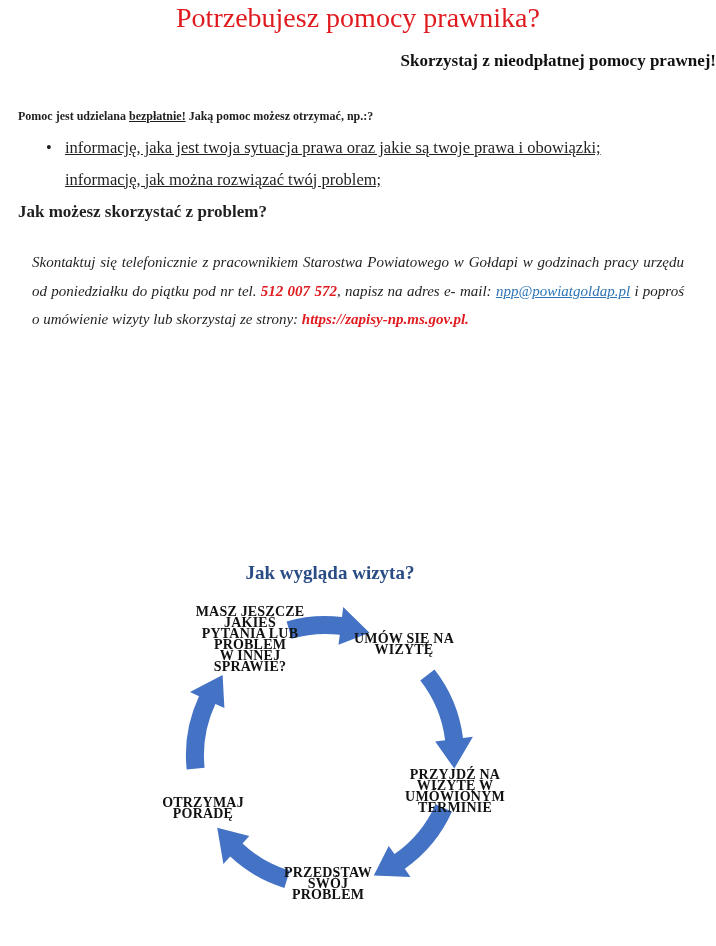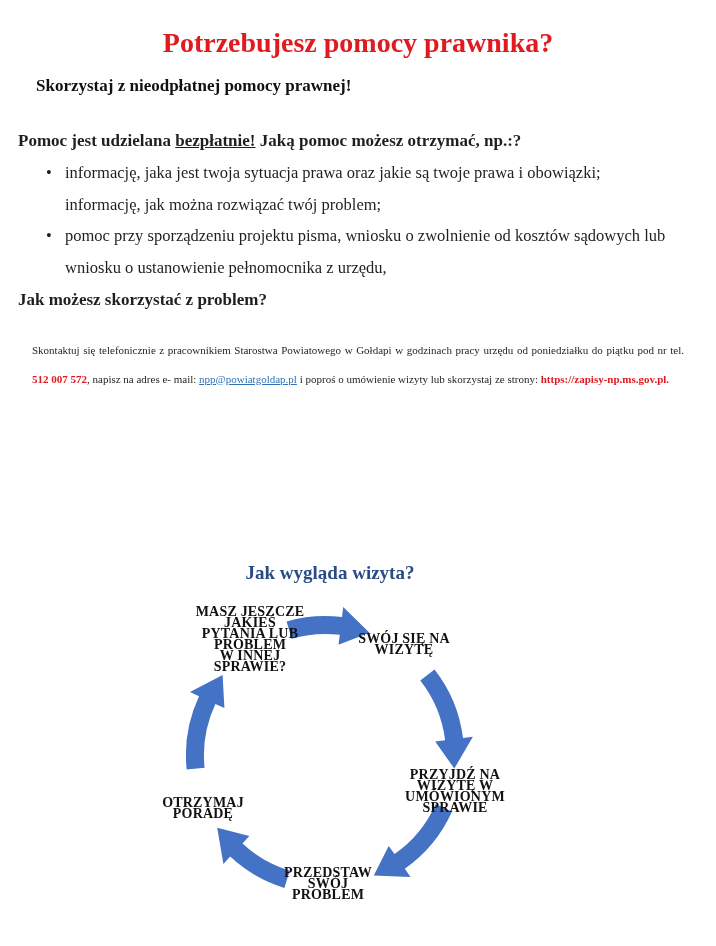--- a/index.html
+++ b/index.html
@@ -7,72 +7,74 @@
     position: relative;
     width: 716px;
     height: 946px;
     margin: 0 auto;
     background: #ffffff;
     overflow: hidden;
     font-family: "Liberation Serif", "DejaVu Serif", serif;
     color: #1f1f1f;
   }
   .doc-title {
-    padding-top: 26px;
+    padding-top: 1px;
     text-align: center;
     font-size: 28px;
     line-height: 34px;
-    font-weight: bold;
+    font-weight: normal;
     color: var(--red, #e01b20);
   }
   .doc-subtitle {
     margin-top: 15px;
-    text-align: left;
+    text-align: right;
     font-size: 17px;
     line-height: 22px;
     font-weight: bold;
     color: #111;
     margin-left: 36px;
   }
   .benefits-heading {
     margin: 33px 18px 0 18px;
-    font-size: 17px;
+    font-size: 12px;
     line-height: 22px;
     font-weight: bold;
     font-family: Liberation Serif, serif;
   }
   .run-underline { text-decoration: underline; }
   .help-list {
     margin: 5px 20px 0 0;
     padding-left: 65px;
     list-style: none;
   }
   .help-list li {
     position: relative;
     font-size: 16.5px;
     line-height: 31.5px;
     white-space: pre-line;
+    text-decoration: underline;
   }
   .help-list li::before {
     content: "\2022";
     position: absolute;
     left: -19px;
     top: 0;
   }
   .contact-heading {
     margin: 6px 18px 0 18px;
     font-size: 17px;
     line-height: 22px;
     font-weight: bold;
   }
   .contact-paragraph {
     margin: 25px 32px 0 32px;
-    font-size: 11px;
+    font-size: 15px;
     line-height: 28.5px;
     text-align: justify;
+    font-style: italic;
   }
   .run-red { color: var(--red, #e01b20); font-weight: bold; }
   .run-link { color: var(--link, #2e74b5); text-decoration: underline; cursor: pointer; }
   .run-plain { color: inherit; }
 
   .diagram {
     position: absolute;
     top: 560px;
     left: 0;
     width: 624px;
@@ -121,46 +123,44 @@
 <div class="page">
 
   <div class="doc-title">Potrzebujesz pomocy prawnika?</div>
   <div class="doc-subtitle">Skorzystaj z nieodpłatnej pomocy prawnej!</div>
 
   <div class="benefits-heading"><span class="run-plain">Pomoc jest udzielana </span><span class="run-underline">bezpłatnie!</span><span class="run-plain"> Jaką pomoc możesz otrzymać, np.:?</span></div>
 
   <ul class="help-list">
     <li>informację, jaka jest twoja sytuacja prawa oraz jakie są twoje prawa i obowiązki;
 informację, jak można rozwiązać twój problem;</li>
-    <li>pomoc przy sporządzeniu projektu pisma, wniosku o zwolnienie od kosztów sądowych lub
-wniosku o ustanowienie pełnomocnika z urzędu,</li>
   </ul>
 
   <div class="contact-heading">Jak możesz skorzystać z problem?</div>
 
   <p class="contact-paragraph"><span class="run-plain">Skontaktuj się telefonicznie z pracownikiem Starostwa Powiatowego w Gołdapi w godzinach pracy urzędu od poniedziałku do piątku pod nr tel. </span><span class="run-red">512 007 572</span><span class="run-plain">, napisz na adres e- mail: </span><a class="run-link">npp@powiatgoldap.pl</a><span class="run-plain"> i poproś o umówienie wizyty lub skorzystaj ze strony: </span><span class="run-red">https://zapisy-np.ms.gov.pl.</span></p>
 
   <div class="diagram">
     <div class="diagram-title">Jak wygląda wizyta?</div>
 
     <div class="cycle">
       <svg class="cycle-arrows" width="440" height="350" viewBox="0 0 440 350">
         <path class="cycle-arrow" d="M176.6,26.4 A139,139 0 0 1 232,22 L233.2,12.1 L259.5,37.8 L228.5,49.8 L229.8,39.8 A121,121 0 0 0 181.6,43.7 Z"></path>
         <path class="cycle-arrow" d="M324.5,74.4 A139,139 0 0 1 353,143 L362.9,141.8 L344.3,173.6 L325.2,146.5 L335.1,145.2 A121,121 0 0 0 310.3,85.5 Z"></path>
         <path class="cycle-arrow" d="M342,216.6 A139,139 0 0 1 294.8,273.8 L300.5,282 L263.8,280.5 L278.7,250.9 L284.5,259.1 A121,121 0 0 0 325.6,209.2 Z"></path>
         <path class="cycle-arrow" d="M174.4,292.9 A139,139 0 0 1 120.2,261.6 L113.4,268.9 L107.2,232.7 L139.3,241.1 L132.5,248.5 A121,121 0 0 0 179.7,275.7 Z"></path>
         <path class="cycle-arrow" d="M76.7,174.6 A139,139 0 0 1 89,101.2 L80,97 L112.6,79.9 L114.4,113.1 L105.4,108.9 A121,121 0 0 0 94.6,172.7 Z"></path>
       </svg>
 
-      <div class="step-label step-umow">SWÓJ SIĘ NA
+      <div class="step-label step-umow">UMÓW SIĘ NA
 WIZYTĘ</div>
       <div class="step-label step-przyjdz">PRZYJDŹ NA
 WIZYTĘ W
 UMÓWIONYM
-SPRAWIE</div>
+TERMINIE</div>
       <div class="step-label step-przedstaw">PRZEDSTAW
 SWÓJ
 PROBLEM</div>
       <div class="step-label step-otrzymaj">OTRZYMAJ
 PORADĘ</div>
       <div class="step-label step-masz">MASZ JESZCZE
 JAKIEŚ
 PYTANIA LUB
 PROBLEM
 W INNEJ

